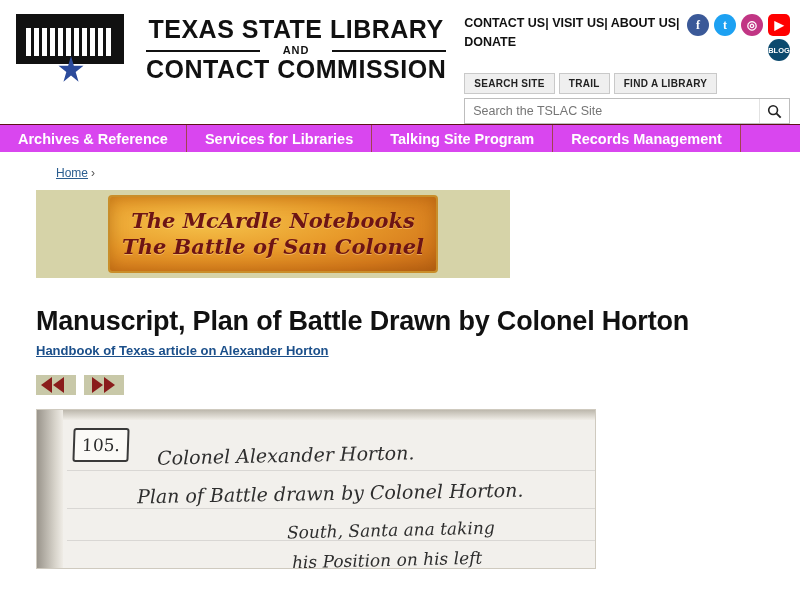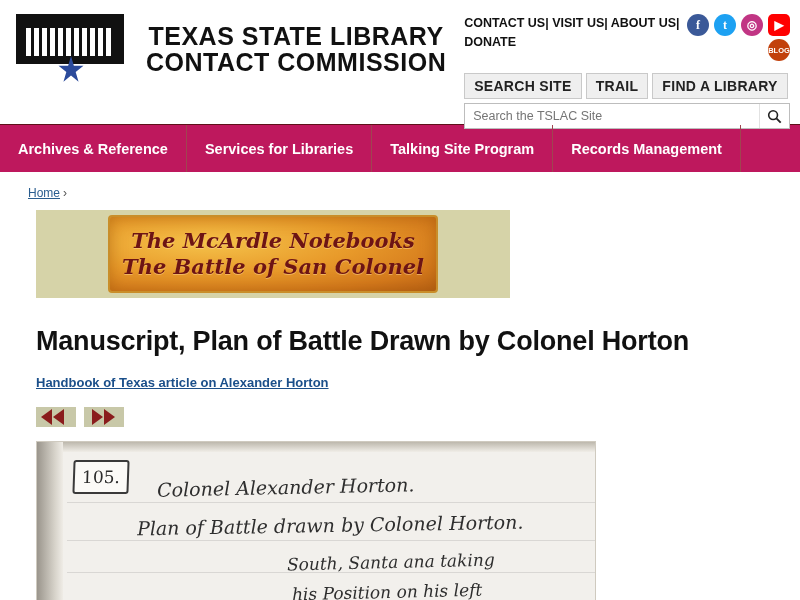--- a/index.html
+++ b/index.html
@@ -121,36 +121,36 @@
     align-items: center; justify-content: center;
     color: #fff;
     font-size: 12px; font-weight: bold;
     font-family: "Liberation Serif", serif;
   }
   .soc.fb { background: #3b5998; }
   .soc.tw { background: #1da1f2; }
   .soc.ig { background: #c13584; }
   .soc.yt { background: #ff0000; border-radius: 5px; }
   .soc.blog {
-    background: #c2410c; border-radius: 50%;
+    background: #0c4a6e; border-radius: 50%;
     font-size: 7.5px; font-family: "Liberation Sans", sans-serif;
   }
   .social-col { display: flex; flex-direction: column; align-items: flex-end; gap: 3px; }
   .social-row { display: flex; gap: 5px; }
 
   .tabbar {
     margin-top: 12px;
     display: flex;
     gap: 4px;
     align-items: flex-end;
   }
   .tab {
     border: 1px solid #c9c9c9;
     background: #efefef;
-    font-size: 14px;
+    font-size: 10px;
     font-weight: bold;
     letter-spacing: .3px;
     color: #222;
     padding: 4px 9px 4px 9px;
     text-transform: uppercase;
     white-space: nowrap;
   }
 
   .searchbar {
     margin-top: 4px;
@@ -176,41 +176,41 @@
     background: #fff;
     border: 0;
     border-left: 1px solid #e2e2e2;
     display: flex; align-items: center; justify-content: center;
     cursor: pointer;
   }
 
   
   .mainnav {
     display: flex;
-    background: #be185d;
+    background: #d946ef;
     color: #fff;
-    height: 48px;
+    height: 28px;
     align-items: stretch;
     border-top: 1px solid #5e111a;
   }
   .mainnav .item {
     display: flex;
     align-items: center;
     padding: 0 18px;
     font-size: 14.5px;
     font-weight: bold;
     border-right: 1px solid #a04450;
     white-space: nowrap;
     cursor: pointer;
   }
   .mainnav .item:first-child { border-left: none; }
 
   
   .breadcrumb {
-    padding: 14px 36px 10px 28px;
+    padding: 14px 36px 10px 56px;
     font-size: 12px;
     color: #333;
   }
   .breadcrumb a {
     color: #2a5d8f;
     text-decoration: underline;
   }
   .breadcrumb .arrow { color: #555; margin-left: 3px; }
 
   
@@ -251,21 +251,21 @@
   h1.page-title {
     font-size: 27px;
     font-weight: bold;
     color: #111;
     margin: 28px 0 0 0;
     letter-spacing: -.2px;
   }
 
   .handbook-link {
     display: inline-block;
-    margin-top: 18px;
+    margin-top: 6px;
     font-size: 13px;
     font-weight: bold;
     color: #1b4f8a;
     text-decoration: underline;
   }
 
   .pager {
     margin-top: 16px;
     display: flex;
     gap: 8px;
@@ -367,20 +367,21 @@
   <div class="logo-block">
     <div class="seal">
       <div class="star-red"></div>
       <div class="bldg-roof"></div>
       <div class="bldg"></div>
       <div class="cols"></div>
       <div class="star-blue"></div>
     </div>
     <div class="wordmark">
       <div class="line1">TEXAS STATE LIBRARY</div>
+      <div class="and">AND</div>
       <div class="line2">CONTACT COMMISSION</div>
     </div>
   </div>
 
   <div class="header-right">
     <div class="util-row">
       <div class="util-links">
         <a href="#">CONTACT US</a><span class="sep">|</span>
         <a href="#">VISIT US</a><span class="sep">|</span>
         <a href="#">ABOUT US</a><span class="sep">|</span>

